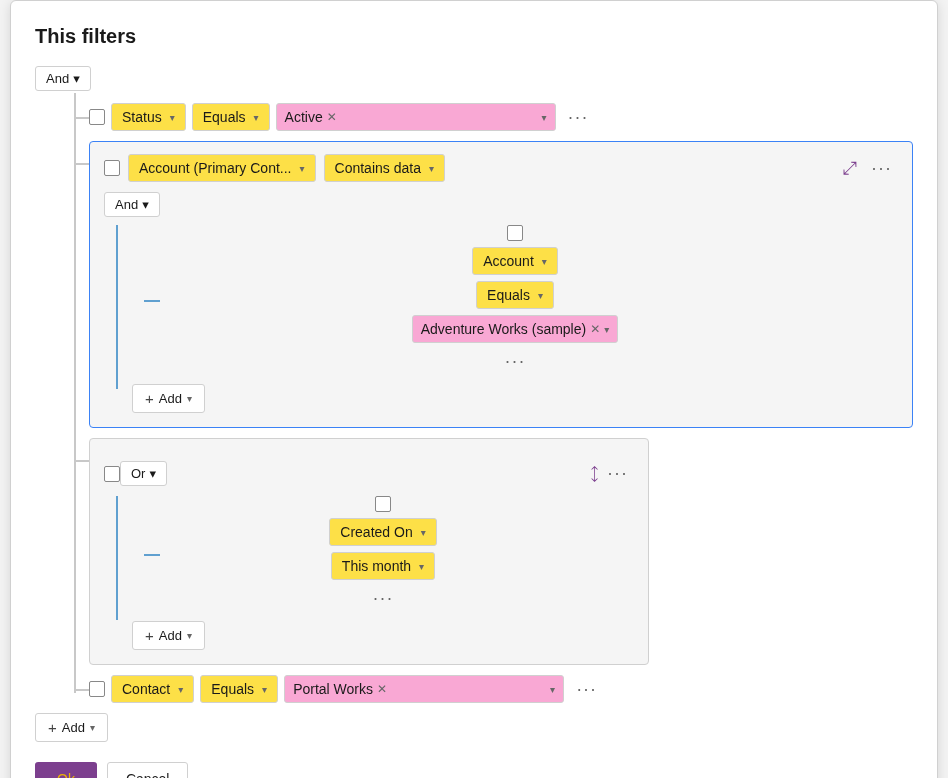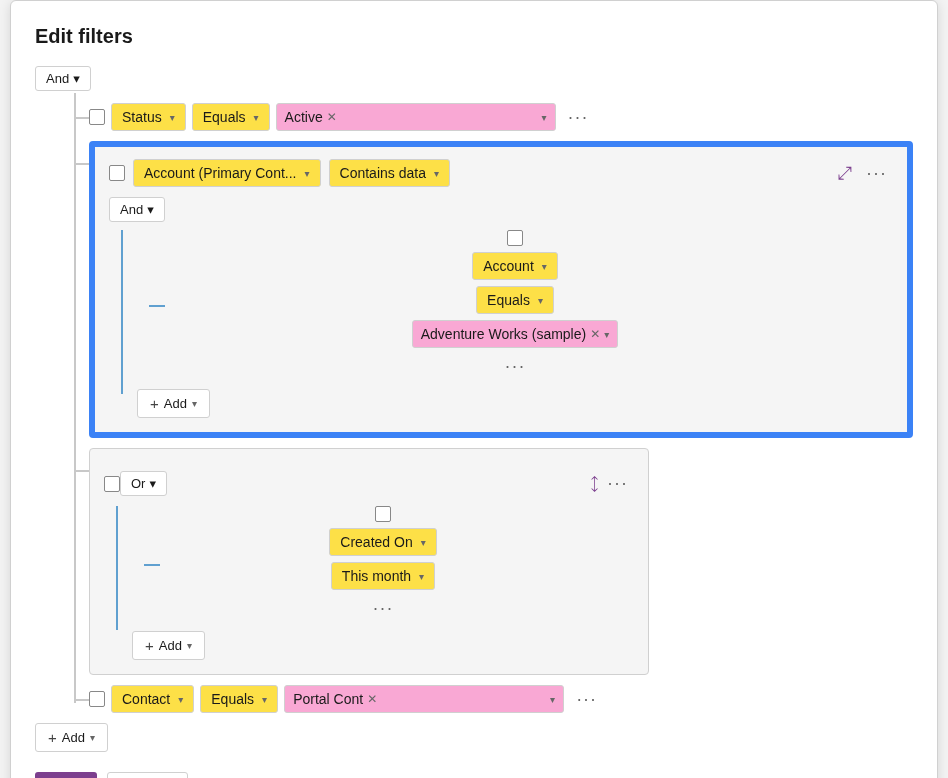--- a/index.html
+++ b/index.html
@@ -98,21 +98,21 @@
       border: 1px solid #d0d0d0;
       border-radius: 3px;
       background: #fff;
       padding: 4px 10px;
       cursor: pointer;
       font-size: 13px;
       color: #1a1a1a;
     }
     
     .nested-group {
-      border: 6px solid #3b82f6;
+      border: 1px solid #3b82f6;
       border-radius: 4px;
       background: #f5f5f5;
       padding: 12px 14px 14px 14px;
       margin-bottom: 10px;
       margin-left: 0;
     }
     .nested-group-header {
       display: flex;
       align-items: center;
       gap: 8px;
@@ -269,21 +269,21 @@
       top: -10px;
       bottom: 10px;
       width: 2px;
       background: #c8c8c8;
     }
   </style>
 </head>
 <body>
 
 <div class="modal">
-  <div class="modal-title">Edit filters</div>
+  <div class="modal-title">This filters</div>
 
   <div class="filter-section">
 
     <div class="section-top">
       <button class="and-btn">
         <span>And</span>
         <span class="chevron">▾</span>
       </button>
     </div>
 
@@ -404,21 +404,21 @@
         <div class="checkbox"></div>
         <button class="dropdown-btn">
           <span>Contact</span>
           <span class="chevron">▾</span>
         </button>
         <button class="dropdown-btn">
           <span>Equals</span>
           <span class="chevron">▾</span>
         </button>
         <button class="tag-btn">
-          <span>Portal Cont</span>
+          <span>Portal Works</span>
           <span class="tag-x">✕</span>
           <span class="chevron">▾</span>
         </button>
         <button class="ellipsis-btn">···</button>
       </div>
 
     </div>
 
     <div style="margin-top:8px;">
       <button class="add-btn">

